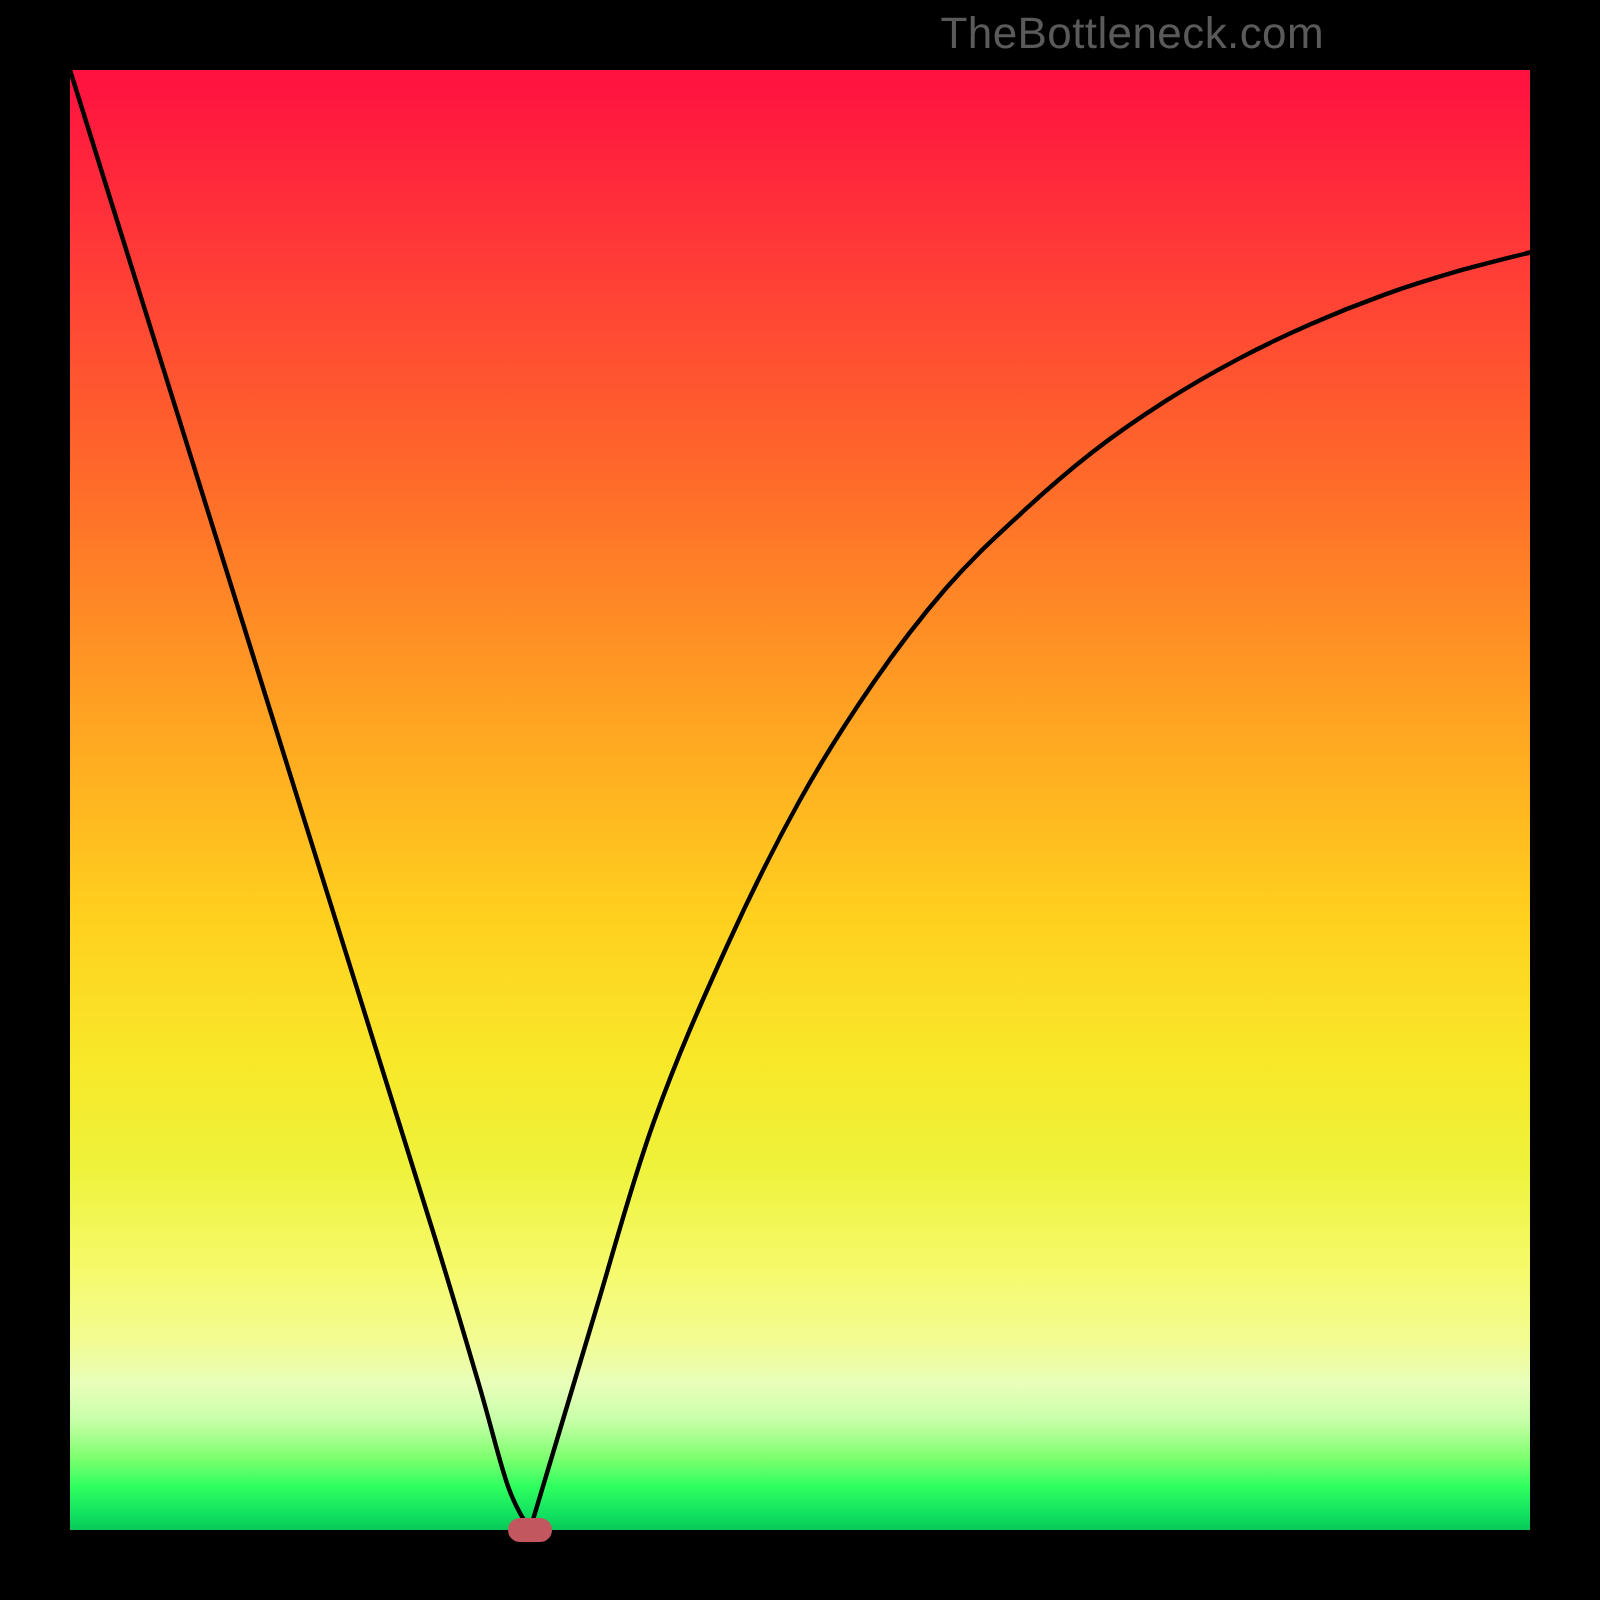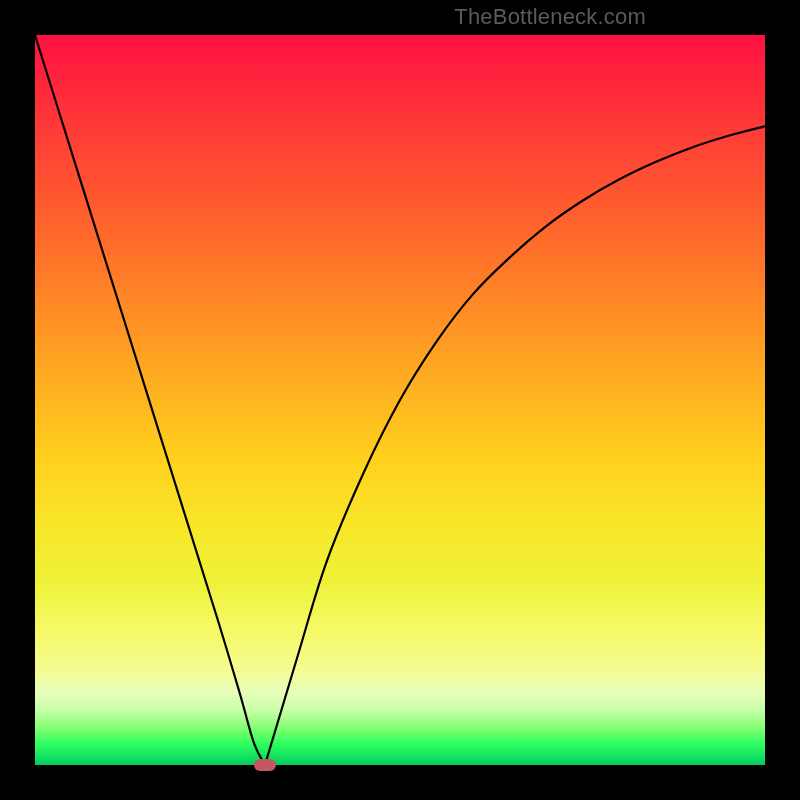--- a/index.html
+++ b/index.html
@@ -10,20 +10,21 @@
     overflow: hidden;
     background: #000;
     font-family: Arial, Helvetica, sans-serif;
   }
   .frame {
     position: absolute;
     left: 0; top: 0;
     width: 656px;
     height: 800px;
     background: #000;
+    padding-left: 16px;
   }
   .plot-area {
     position: absolute;
     left: 35px;
     top: 35px;
     width: 730px;
     height: 730px;
     background: linear-gradient(
       to bottom,
       #ff1040 0%,

